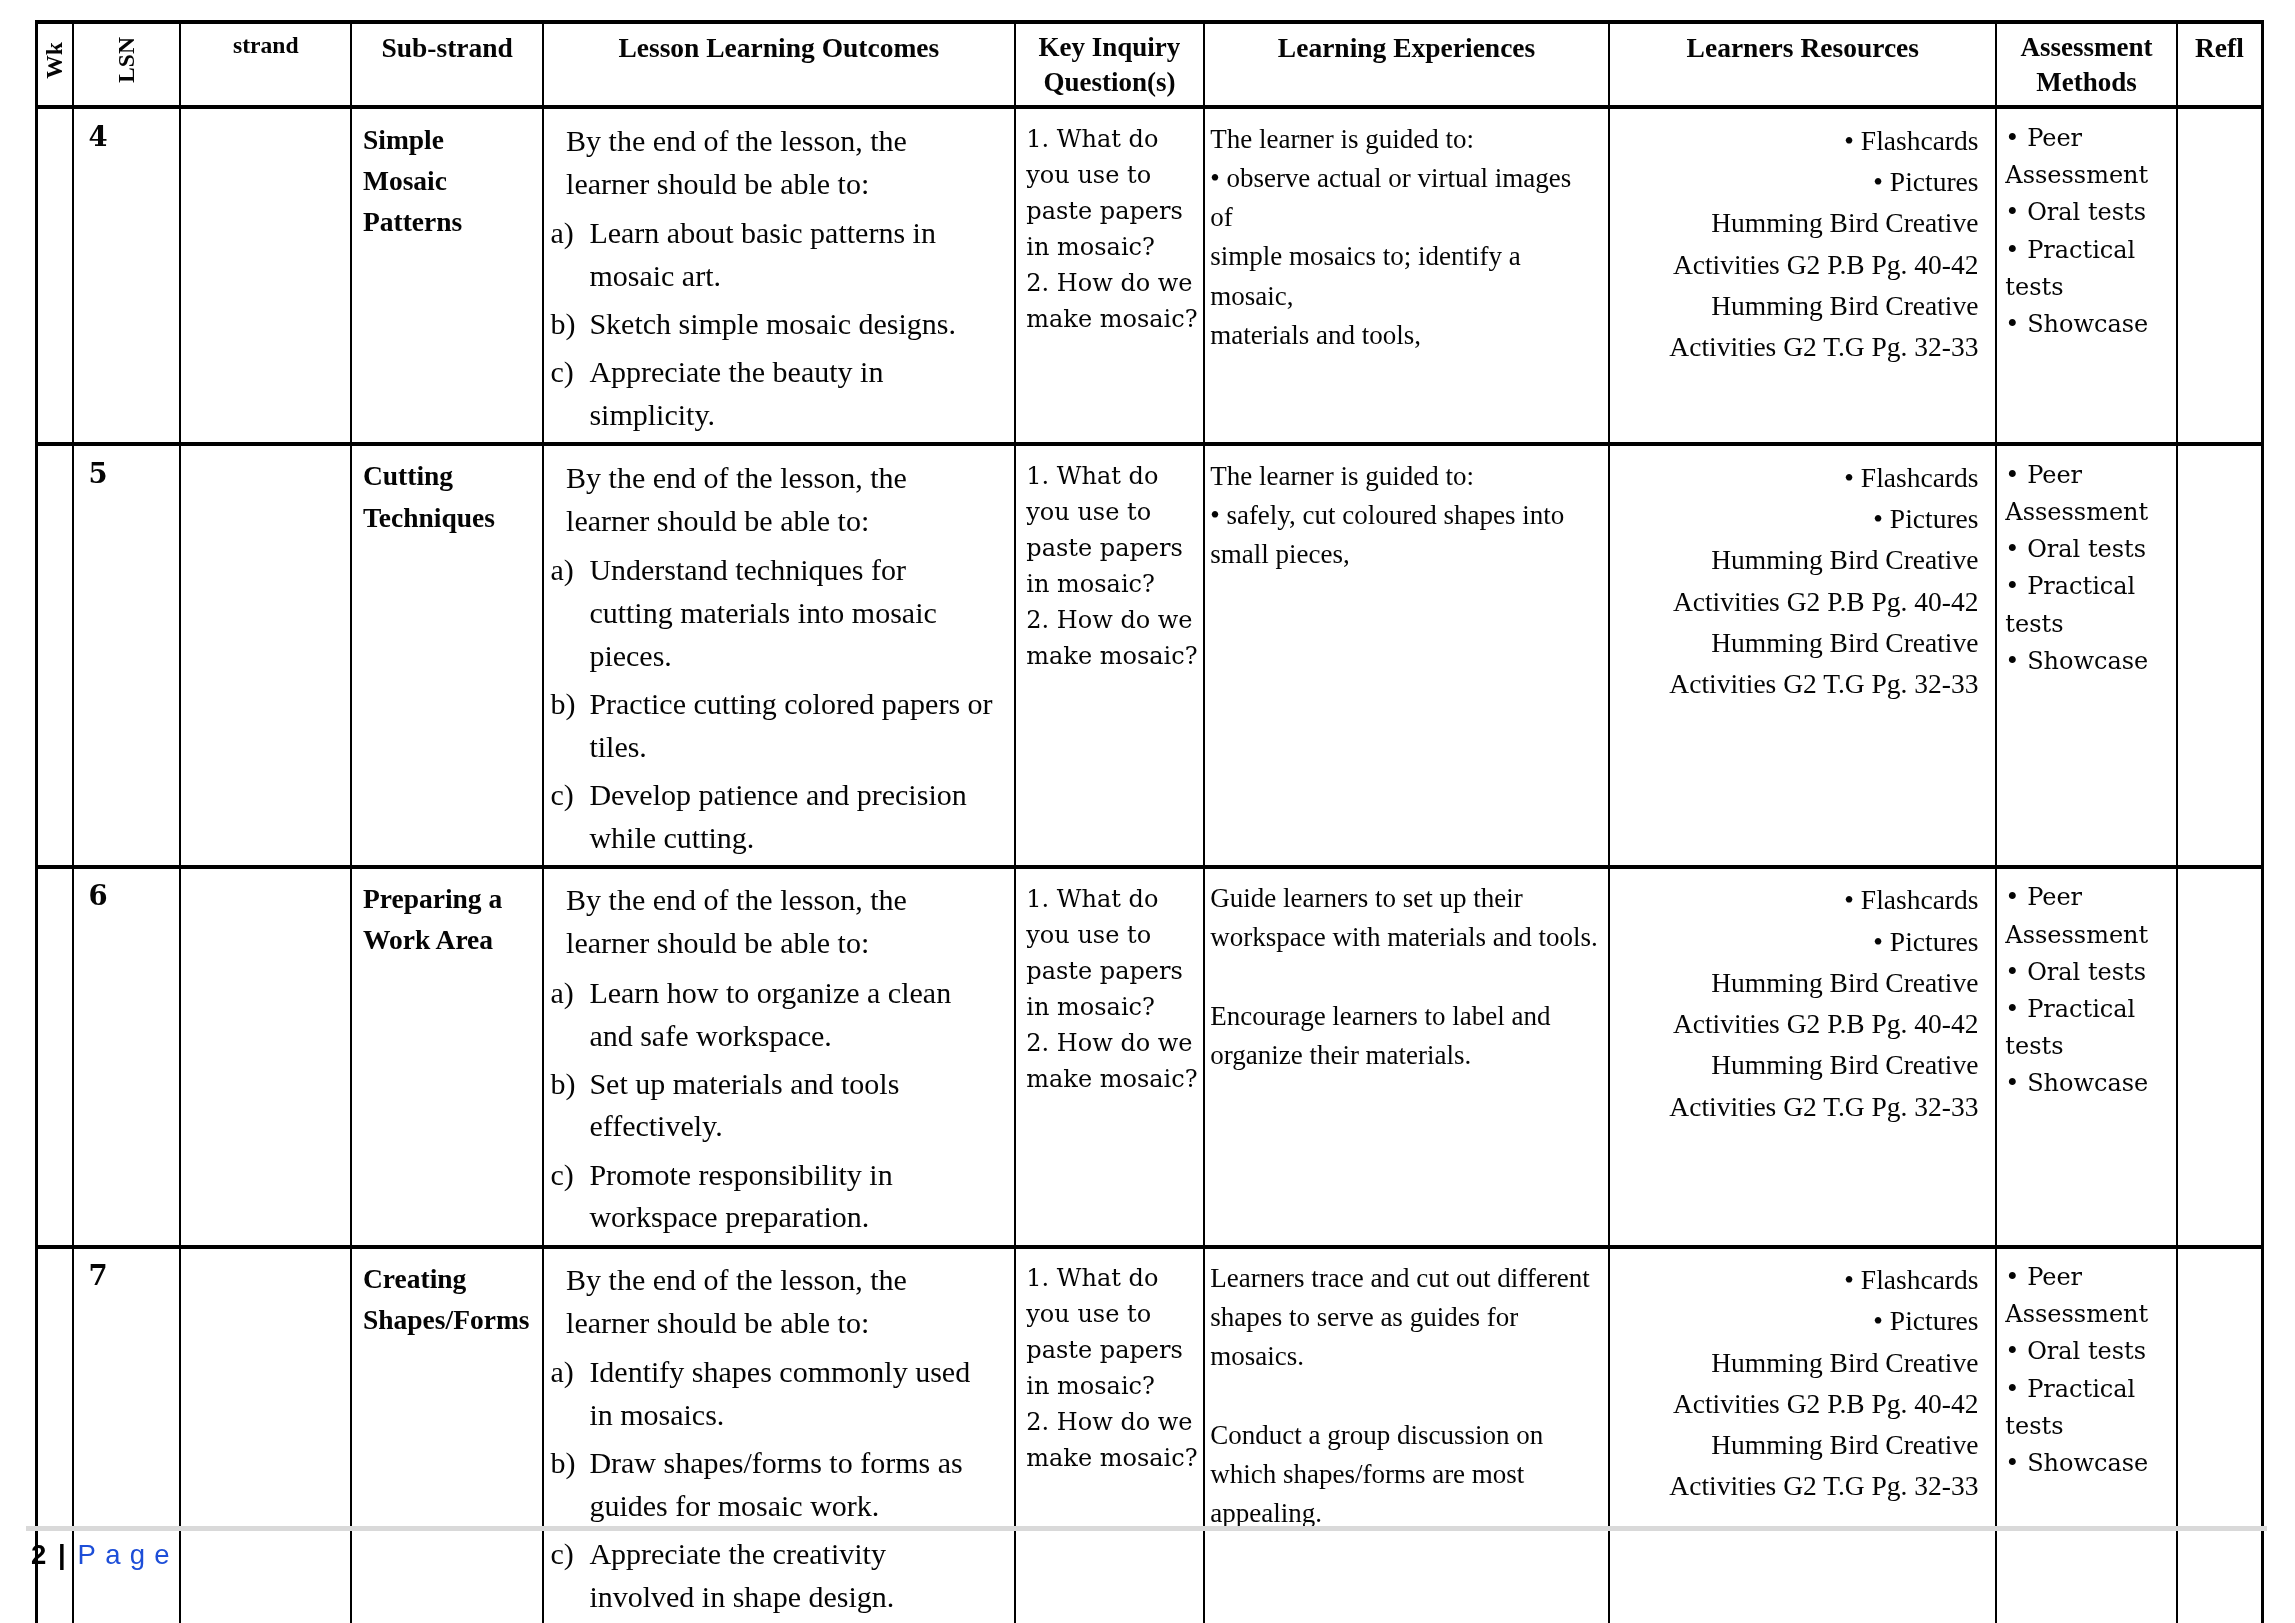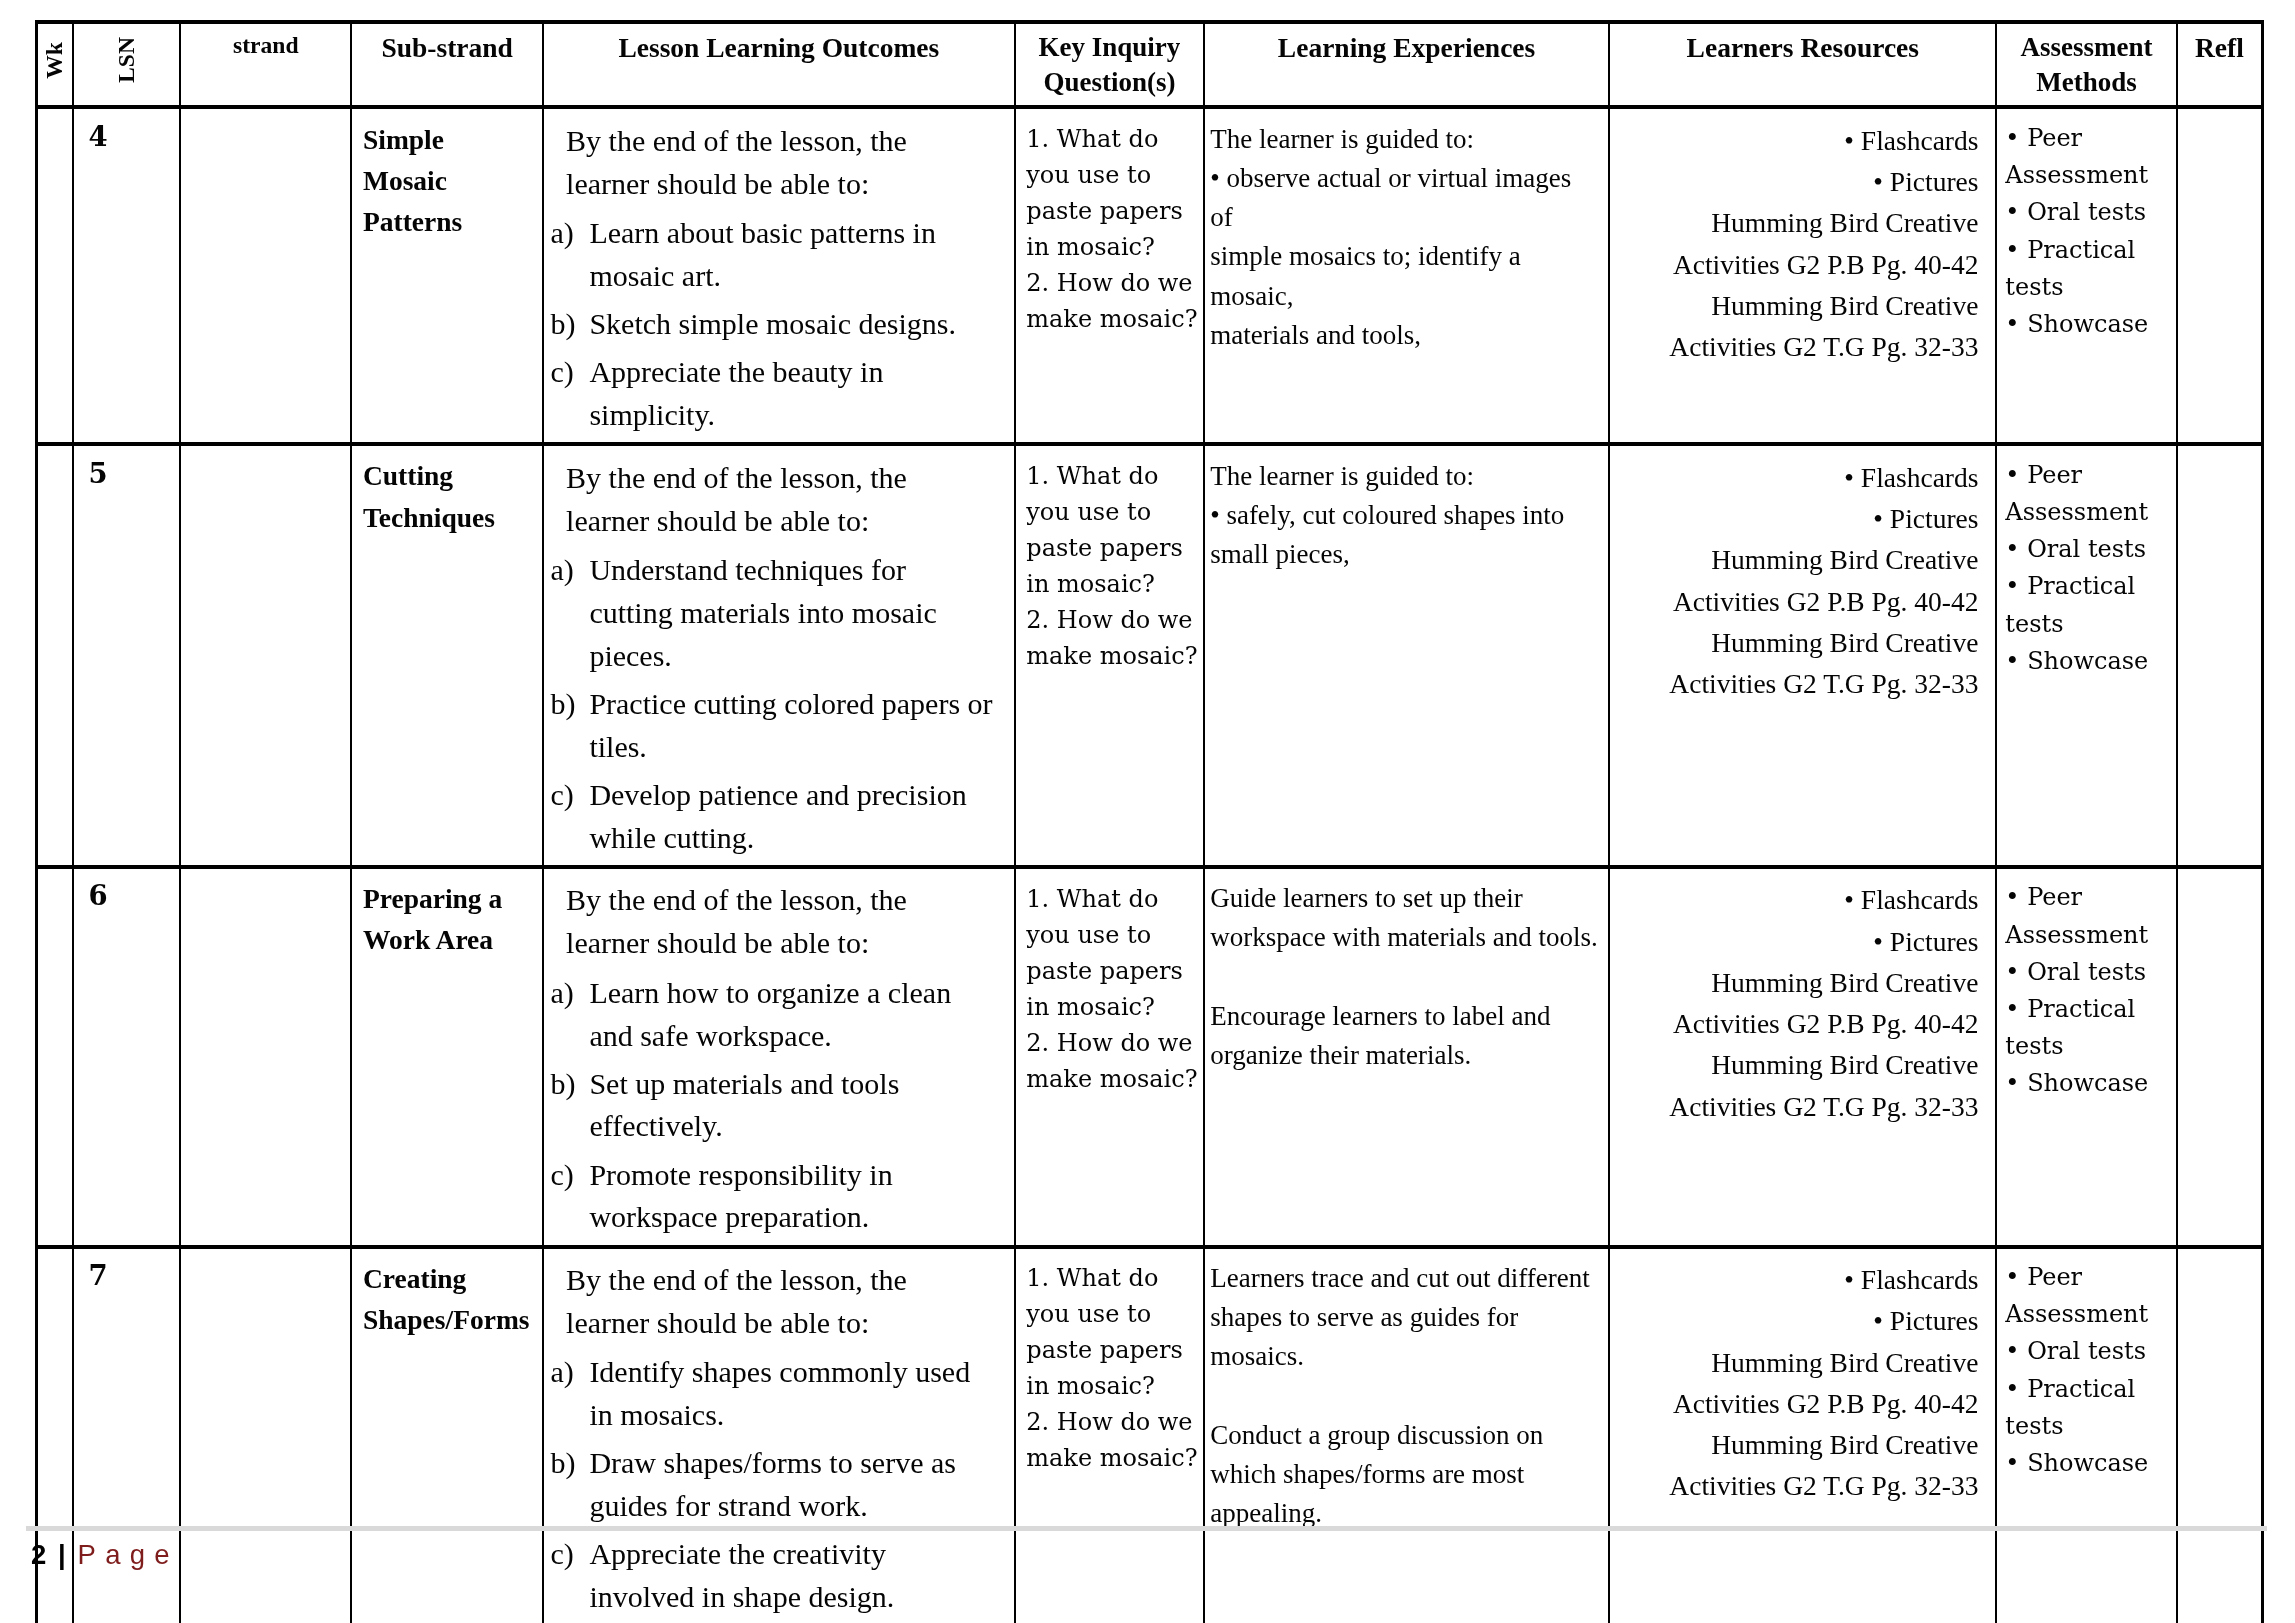--- a/index.html
+++ b/index.html
@@ -79,21 +79,21 @@
     background:#d9d9d9;
   }
   .footer-text {
     position:absolute; left:31px; top:1539px;
     font-family:"Liberation Sans", sans-serif;
     font-size:27.5px; color:#000;
     letter-spacing:1.3px;
   }
   .pnum { font-weight:bold; }
   .psep { font-weight:bold; margin:0 10.5px; }
-  .plabel { color:#7f1d1d; letter-spacing:9.2px; }
+  .plabel { color:#1d4ed8; letter-spacing:9.2px; }
 </style>
 </head>
 <body>
 
 <table class="sow">
   <colgroup>
     <col style="width:1.65%">
       <col style="width:4.8%">
       <col style="width:7.7%">
     <col style="width:8.6%">
@@ -258,21 +258,21 @@
     <td></td>
     <td class="substrand-cell">Creating Shapes/Forms</td>
     <td class="outcomes-cell">
       <div class="outcome-intro">By the end of the lesson, the learner should be able to:</div>
       <div class="outcome-item">
             <span class="outcome-label">a)</span>
             <span class="outcome-text">Identify shapes commonly used in mosaics.</span>
           </div>
       <div class="outcome-item">
             <span class="outcome-label">b)</span>
-            <span class="outcome-text">Draw shapes/forms to serve as guides for strand work.</span>
+            <span class="outcome-text">Draw shapes/forms to forms as guides for mosaic work.</span>
           </div>
       <div class="outcome-item">
             <span class="outcome-label">c)</span>
             <span class="outcome-text">Appreciate the creativity involved in shape design.</span>
           </div>
     </td>
     <td class="inquiry-cell">
       <div class="inq-item">1. What do you use to paste papers in mosaic?</div>
       <div class="inq-item">2. How do we make mosaic?</div>
     </td>

